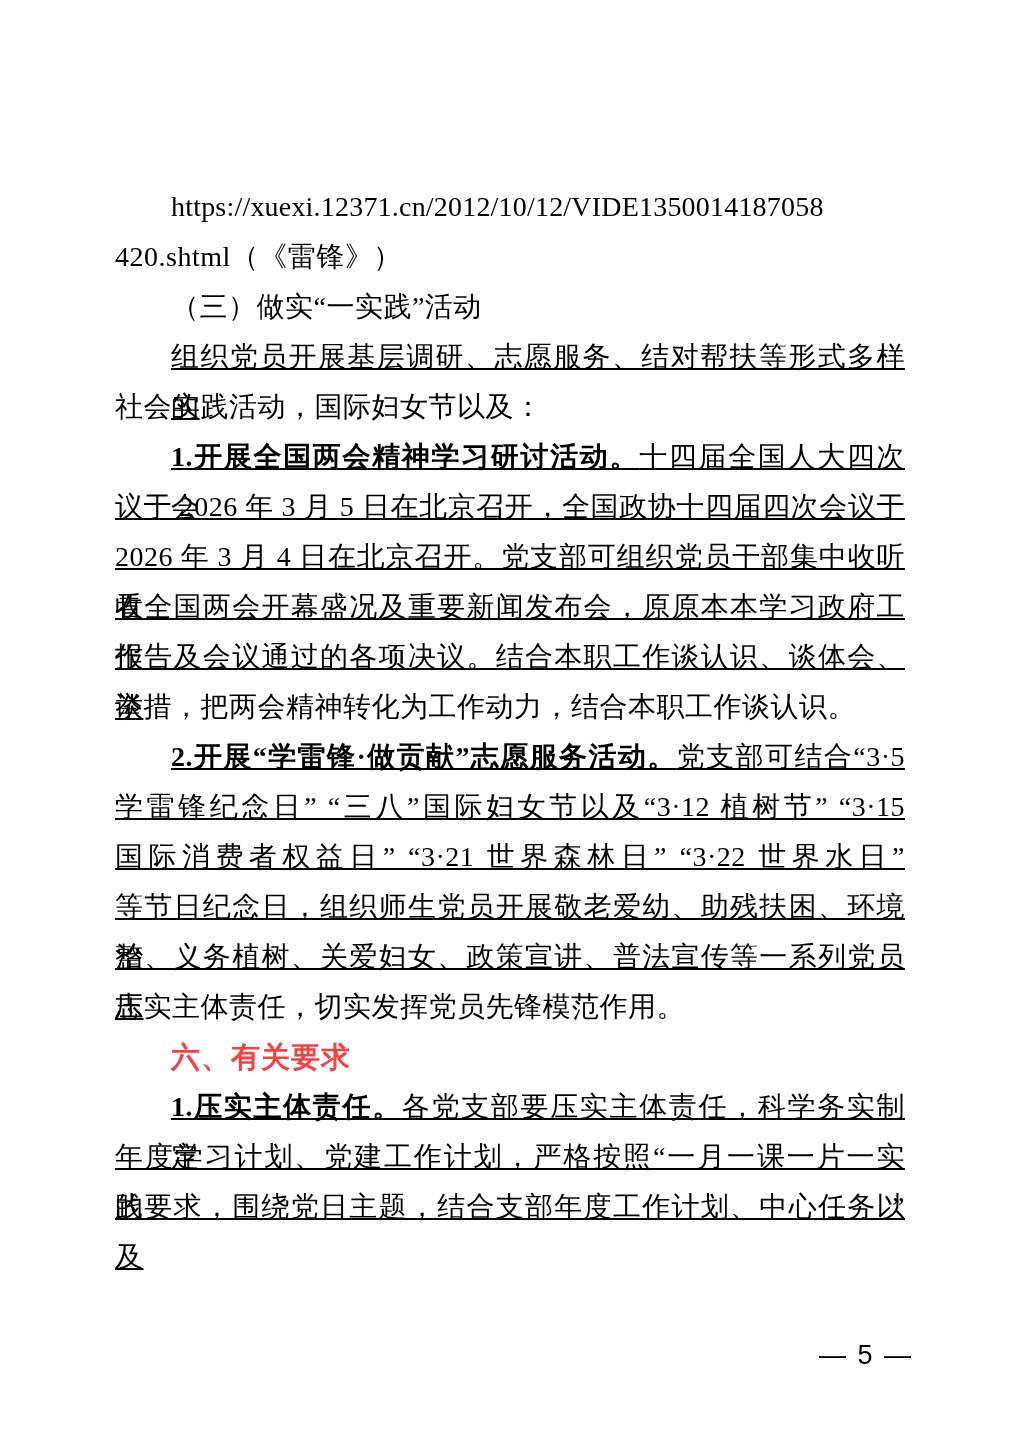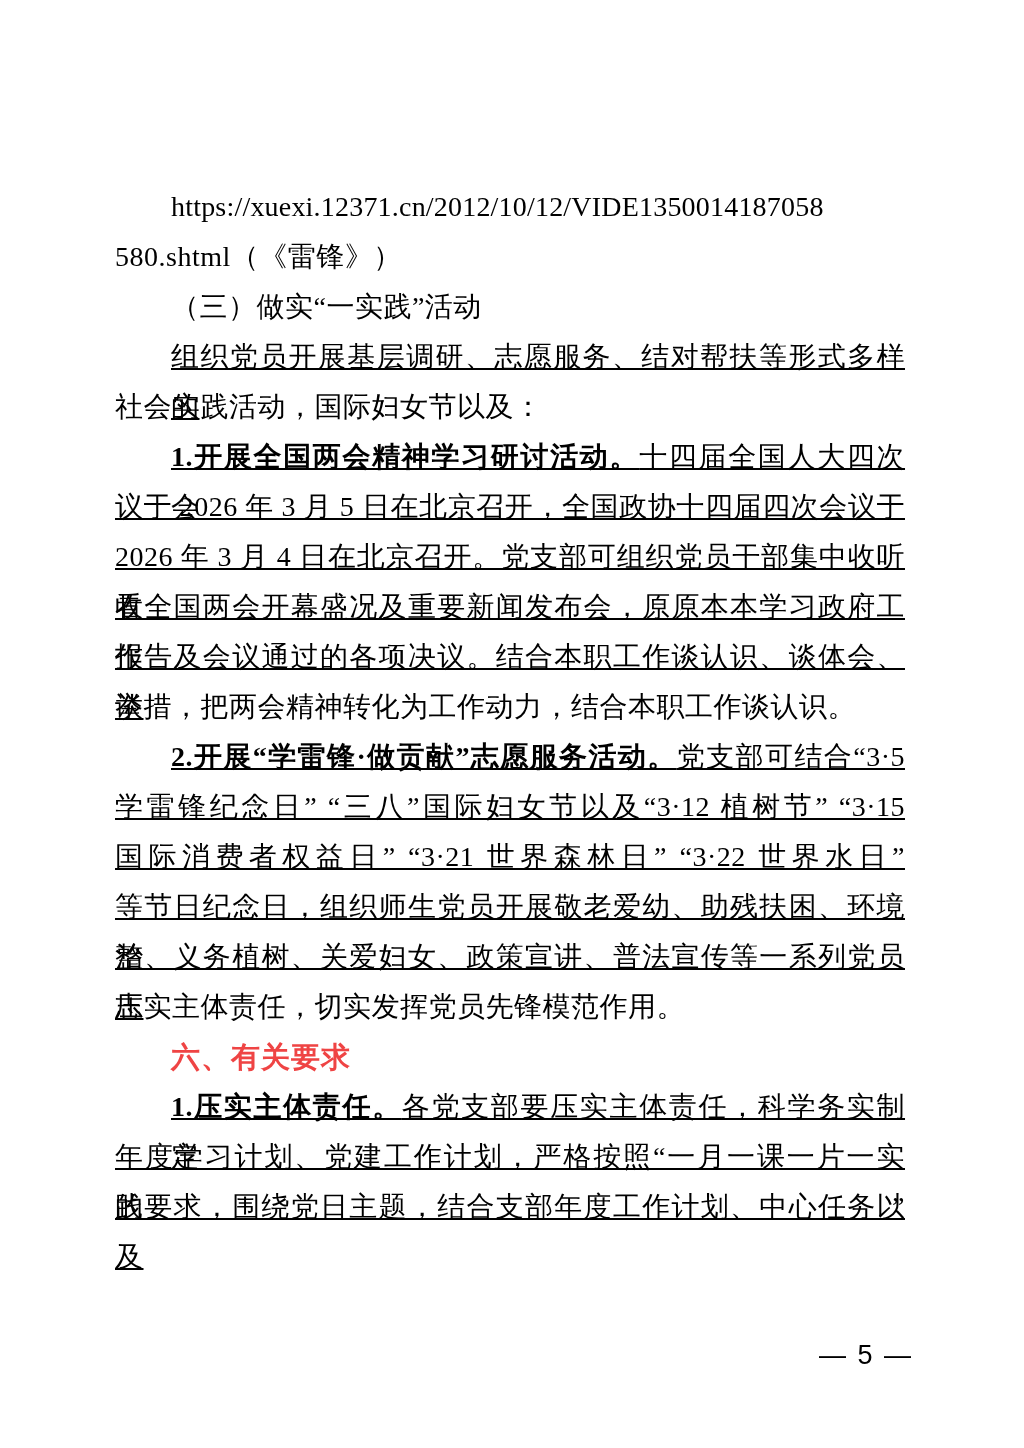--- a/index.html
+++ b/index.html
@@ -67,21 +67,21 @@
     color: #000000;
     letter-spacing: 2px;
   }
 </style>
 </head>
 <body>
 
 <div class="page">
   <div class="doc">
       <div class="line indent nowrap"><span>https://xuexi.12371.cn/2012/10/12/VIDE1350014187058</span></div>
-      <div class="line"><span>580.shtml（《雷锋》）</span></div>
+      <div class="line"><span>420.shtml（《雷锋》）</span></div>
       <div class="line indent"><span>（三）做实“一实践”活动</span></div>
       <div class="line indent justify"><span>组织党员开展基层调研、志愿服务、结对帮扶等形式多样的</span></div>
       <div class="line"><span>社会实践活动，国际妇女节以及：</span></div>
       <div class="line indent justify"><span class="bold">1.开展全国两会精神学习研讨活动。</span><span>十四届全国人大四次会</span></div>
       <div class="line justify"><span>议于 2026 年 3 月 5 日在北京召开，全国政协十四届四次会议于</span></div>
       <div class="line justify"><span>2026 年 3 月 4 日在北京召开。党支部可组织党员干部集中收听收</span></div>
       <div class="line justify"><span>看全国两会开幕盛况及重要新闻发布会，原原本本学习政府工作</span></div>
       <div class="line justify"><span>报告及会议通过的各项决议。结合本职工作谈认识、谈体会、谈</span></div>
       <div class="line"><span>举措，把两会精神转化为工作动力，结合本职工作谈认识。</span></div>
       <div class="line indent justify"><span class="bold">2.开展“学雷锋·做贡献”志愿服务活动。</span><span>党支部可结合“3·5</span></div>

